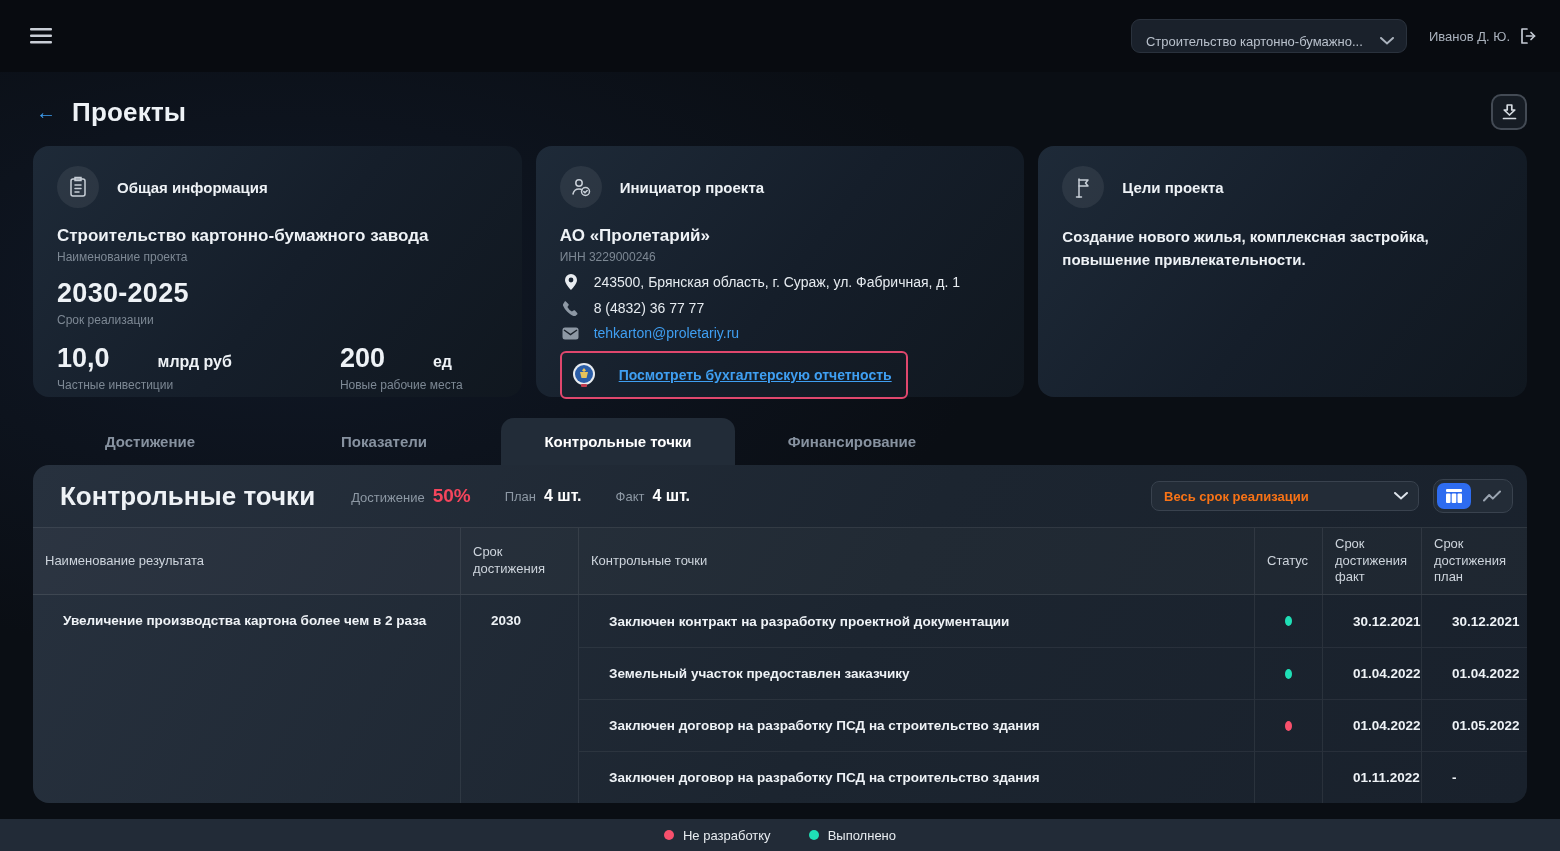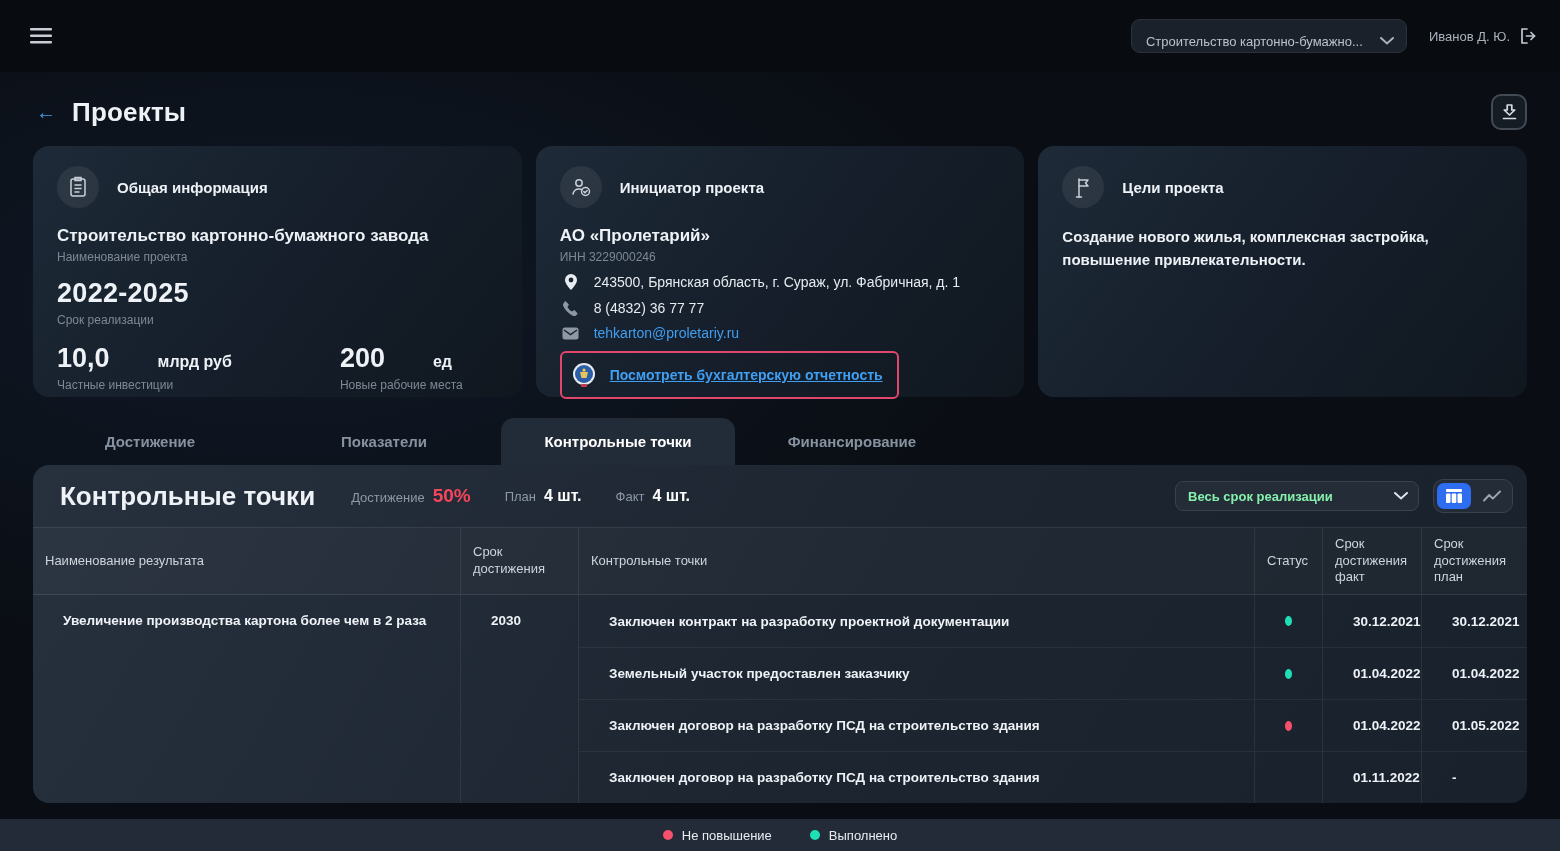--- a/index.html
+++ b/index.html
@@ -34,44 +34,44 @@
   .card-title { font-size:15px; font-weight:bold; }
   .big-name { font-size:17px; font-weight:bold; margin-top:6px; }
   .caption { font-size:12px; color:#7d8894; margin-top:4px; }
   .period { font-size:27px; font-weight:bold; margin-top:14px; letter-spacing:.3px; }
   .stats-row { display:flex; gap:108px; margin-top:16px; }
   .stat-val { font-size:27px; font-weight:bold; }
   .stat-unit { font-size:16px; font-weight:bold; margin-left:4px;padding-left:44px; }
   .contact-row { display:flex; align-items:center; gap:12px; margin-top:9px; color:#e6ebf0; font-size:14px; }
   .contact-ic { width:22px; color:#8d98a4; }
   .link-blue { color:#3f9ff2; text-decoration:none; }
-  .report-box { display:inline-flex; align-items:center; gap:14px; margin-top:10px; padding:9px 14px 9px 10px;
+  .report-box { display:inline-flex; align-items:center; gap:23px; margin-top:10px; padding:9px 14px 9px 10px;
     border:2px solid #e0476d; border-radius:6px; cursor:pointer; }
   .report-link { color:#3f9ff2; font-size:14px; font-weight:bold; text-decoration:underline; }
   .goals-text { font-size:15px; font-weight:bold; line-height:1.5; margin-top:4px; }
 
   
   .tabs { display:flex; margin:21px 0 0 33px; }
   .tab { width:234px; height:47px; display:flex; align-items:center; justify-content:center; gap:0 18px;
     font-size:15px; font-weight:bold; color:#8792a0; cursor:pointer; }
   .tab.active { background:#222c38; border-radius:13px 13px 0 0; color:#ffffff; }
 
   
   .panel { margin:0 33px; height:338px; border-radius:16px; overflow:hidden;
     background:linear-gradient(120deg,#27313e 0%,#1c2530 55%,#19212c 100%); }
   .panel-head { height:62px; display:flex; align-items:center; padding:0 14px 0 27px; }
   .panel-title { font-size:26px; font-weight:bold; margin-right:36px; }
   .pstat { display:flex; align-items:baseline; gap:8px; margin-right:34px; }
   .pstat-label { font-size:13px; color:#8d98a4; }
   .pstat-val { font-size:16px; font-weight:bold; color:#fff; }
   .pstat-val.red { color:#f4455c; font-size:19px; }
   .panel-right { margin-left:auto; display:flex; align-items:center; gap:14px; }
-  .range-select { display:flex; align-items:center; justify-content:space-between; width:244px; height:30px;
+  .range-select { display:flex; align-items:center; justify-content:space-between; width:268px; height:30px;
     background:#232c37; border:1px solid #39424e; border-radius:8px; padding:0 10px 0 12px;
-    color:#86efac; font-size:13px; font-weight:bold; cursor:pointer; }
+    color:#f97316; font-size:13px; font-weight:bold; cursor:pointer; }
   .view-toggle { display:flex; gap:4px; background:#232c37; border:1px solid #39424e; border-radius:10px; padding:3px; }
   .vt-btn { width:34px; height:26px; border-radius:7px; display:flex; align-items:center; justify-content:center;
     color:#9aa4b0; cursor:pointer; }
   .vt-btn.active { background:#2e6cf0; color:#fff; }
 
   
   .tbl { width:100%; }
   .tbl-head, .tbl-body { display:grid; grid-template-columns:427px 118px 676px 68px 99px 106px; }
   .tbl-head { height:68px; border-top:1px solid rgba(255,255,255,.07); border-bottom:1px solid rgba(255,255,255,.09);
     background:rgba(255,255,255,.025); }
@@ -154,21 +154,21 @@
           <svg width="20" height="22" viewBox="0 0 20 22" fill="none" stroke="currentColor" stroke-width="1.5" stroke-linecap="round">
               <rect x="3" y="3" width="14" height="17" rx="2"></rect>
               <path d="M7 1.5h6v3H7z"></path>
               <path d="M7 9h6M7 12.5h6M7 16h4"></path>
             </svg>
         </span>
         <span class="card-title">Общая информация</span>
       </div>
       <div class="big-name">Строительство картонно-бумажного завода</div>
       <div class="caption">Наименование проекта</div>
-      <div class="period">2022-2025</div>
+      <div class="period">2030-2025</div>
       <div class="caption">Срок реализации</div>
       <div class="stats-row">
         <div>
           <span class="stat-val">10,0</span><span class="stat-unit">млрд руб</span>
           <div class="caption">Частные инвестиции</div>
         </div>
         <div>
           <span class="stat-val">200</span><span class="stat-unit">ед</span>
           <div class="caption">Новые рабочие места</div>
         </div>
@@ -334,21 +334,21 @@
         <div class="cell c-status bordered rline" style="grid-row:4"></div>
         <div class="cell c-plan bordered rline" style="grid-row:4">01.11.2022</div>
         <div class="cell c-fact bordered rline" style="grid-row:4">-</div>
       </div>
     </div>
   </div>
 
   <div class="footer">
     <span class="legend-item">
       <span class="dot failed"></span>
-      <span>Не повышение</span>
+      <span>Не разработку</span>
     </span>
     <span class="legend-item">
       <span class="dot done"></span>
       <span>Выполнено</span>
     </span>
   </div>
 
 </div>
 
 </body></html>

